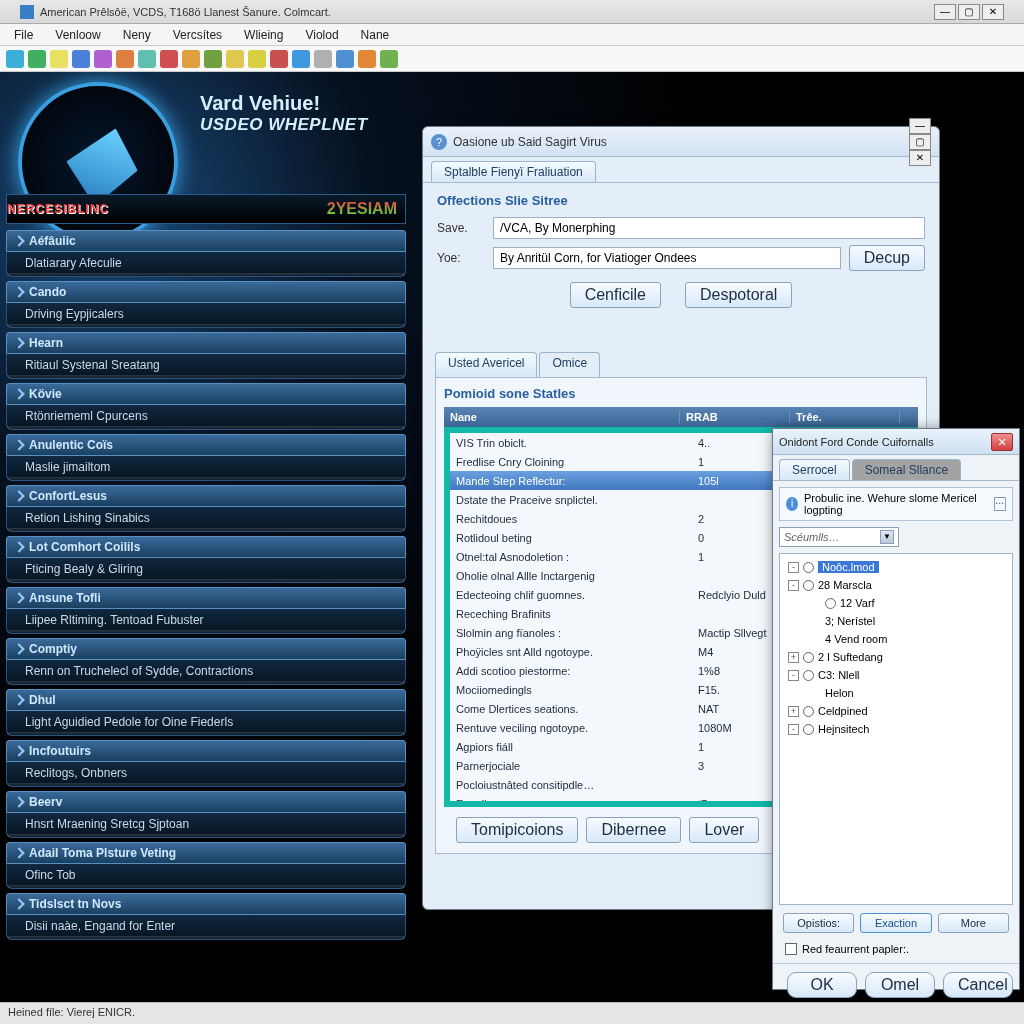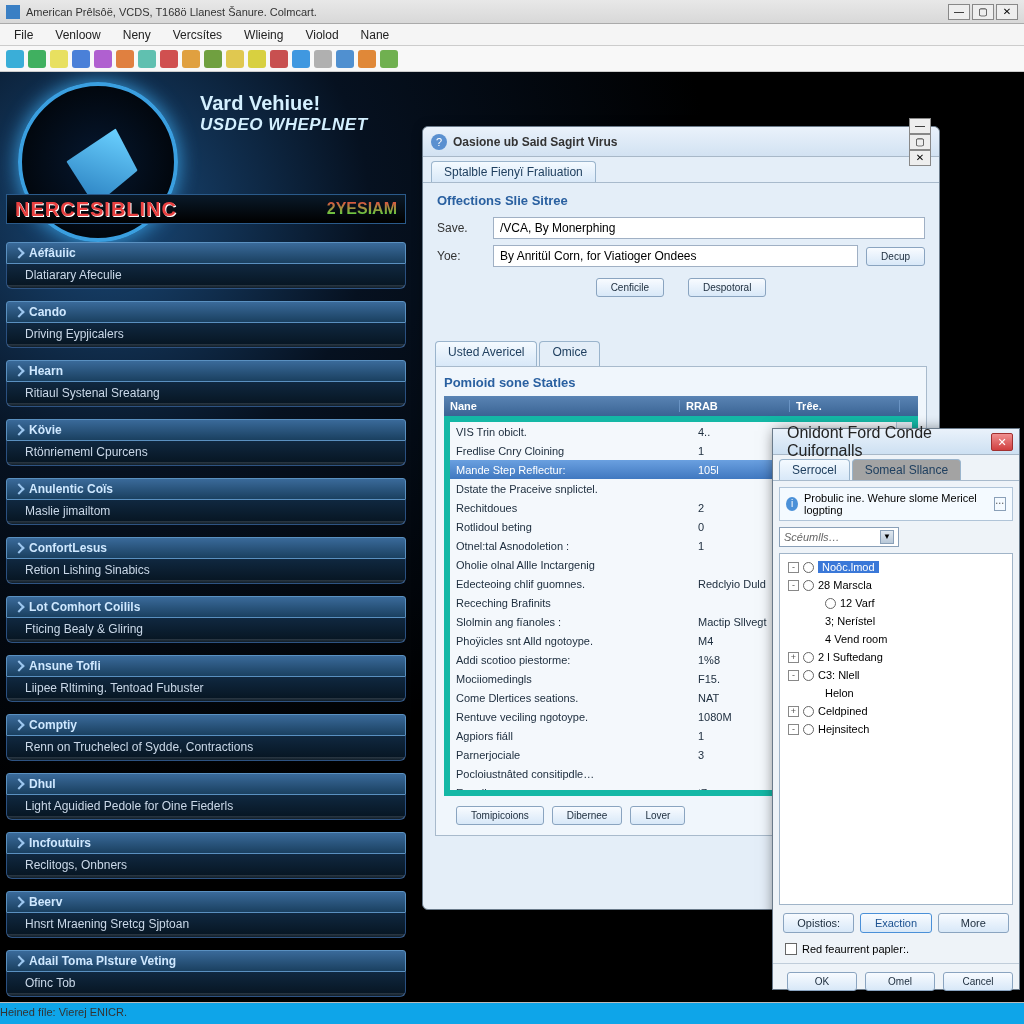--- a/index.html
+++ b/index.html
@@ -1,93 +1,93 @@
 <!DOCTYPE html>
 <html><head>
 <meta charset="utf-8">
 <style>
 * { margin:0; padding:0; box-sizing:border-box; font-family:"Segoe UI",Tahoma,sans-serif; }
 body { width:1024px; height:1024px; overflow:hidden; background:#fff; position:relative; }
 
-.titlebar { height:24px; background:linear-gradient(#e8e8e8,#d8d8d8); border-bottom:1px solid #aaa; display:flex; align-items:center; padding:0 6px; }
+.titlebar { height:24px; background:linear-gradient(#e8e8e8,#d8d8d8); border-bottom:1px solid #aaa; display:flex; align-items:center; padding:0 20px; }
 .titlebar .ticon { width:14px;height:14px;background:#3a7fc4;margin-right:6px; }
 .titlebar .ttxt { font-size:11px; color:#333; flex:1; }
 .titlebar .winbtns { display:flex; gap:2px; }
 .winbtn { width:22px;height:16px;border:1px solid #888;background:#eee;font-size:10px;text-align:center;line-height:14px;cursor:default; }
 
 .menubar { height:22px; background:#f5f5f5; display:flex; align-items:center; padding:0 4px; gap:2px; border-bottom:1px solid #ccc; }
 .menubar span { font-size:12px; padding:2px 10px; cursor:default; color:#222; }
 .toolbar { height:26px; background:#f8f8f8; display:flex; align-items:center; padding:0 6px; gap:4px; border-bottom:1px solid #ccc; }
 .toolbar .tb { width:18px;height:18px;border-radius:3px; }
 
 .mainbg { position:absolute; top:72px; left:0; right:0; bottom:22px; background:radial-gradient(circle at 110px 140px,#1a4a7a 0,#061120 260px,#000 600px); overflow:hidden; }
 .logo-ring { position:absolute; top:10px; left:18px; width:160px;height:160px; border-radius:50%; border:4px solid #3a9fe0; box-shadow:0 0 20px #3a9fe0; background:radial-gradient(#061830,#000); }
 .logo-ring::after { content:""; position:absolute; top:40px;left:45px;width:70px;height:80px; background:linear-gradient(#6ad0ff,#2a80c0); clip-path:polygon(50% 0,100% 40%,60% 100%,0 60%); transform:rotate(20deg); }
 .brand { position:absolute; top:20px; left:200px; color:#d4f0ff; }
 .brand .l1 { font-size:20px; font-weight:bold; }
 .brand .l2 { font-size:17px; font-weight:bold; font-style:italic; letter-spacing:0.5px; }
 .brandbar { position:absolute; top:122px; left:6px; width:400px; height:30px; background:linear-gradient(#0a1a2a,#000); border:1px solid #2a5a8a; display:flex; align-items:center; }
-.brandbar .b1 { color:#e84040; font-weight:900; font-size:20px; text-shadow:1px 1px #fff; margin-left:8px; letter-spacing:1px; }
+.brandbar .b1 { color:#e84040; font-weight:900; font-size:12px; text-shadow:1px 1px #fff; letter-spacing:1px; }
 .brandbar .b2 { margin-left:auto; margin-right:8px; font-weight:900; font-size:16px; background:linear-gradient(#f04040,#40f040); -webkit-background-clip:text; color:transparent; }
 
 .sidebar { position:absolute; top:158px; left:6px; width:400px; }
-.s-item { margin-bottom:4px;margin-top:12px; }
+.s-item { margin-bottom:4px; }
 .s-head { height:22px; background:linear-gradient(#3a6a9a,#1a4060); border:1px solid #5a90c0; border-radius:3px 3px 0 0; display:flex; align-items:center; padding:0 8px; color:#cfe8ff; font-size:12px; font-weight:bold; }
 .s-head .chev { width:8px;height:8px; margin-right:6px; transform:rotate(45deg); border-right:2px solid #9ec8f0; border-top:2px solid #9ec8f0; }
 .s-body { background:linear-gradient(#102840,#061420); border:1px solid #2a5080; border-top:none; border-radius:0 0 6px 6px; padding:4px 18px 6px; color:#cad8e8; font-size:12px; position:relative; }
 .s-body::after { content:""; position:absolute; bottom:-1px; left:0; right:0; height:4px; border-radius:0 0 6px 6px; background:linear-gradient(rgba(255,255,255,.15),transparent); }
 
 
 .dialog1 { position:absolute; top:54px; left:422px; width:518px; height:784px; background:#e4eef8; border:1px solid #6a7a8a; border-radius:6px; box-shadow:3px 3px 12px rgba(0,0,0,.5); }
 .dialog1 .dhead { height:30px; background:linear-gradient(#eaf2fb,#d2e2f2); border-radius:6px 6px 0 0; display:flex; align-items:center; padding:0 8px; border-bottom:1px solid #a8b8c8; }
 .dialog1 .dhead .dicon { width:16px;height:16px;border-radius:50%;background:#5a90d0;color:#fff;font-size:11px;text-align:center;line-height:16px;margin-right:6px; }
-.dialog1 .dhead .dtxt { font-size:12px; color:#333; flex:1;font-weight:bold; }
+.dialog1 .dhead .dtxt { font-size:12px; color:#333; flex:1; }
 .tabstrip { height:26px; display:flex; padding:4px 8px 0; gap:2px; border-bottom:1px solid #a8bacc; }
 .tab { background:linear-gradient(#f4faff,#d8e8f8); border:1px solid #9ab4cc; border-bottom:none; border-radius:4px 4px 0 0; padding:3px 12px; font-size:12px; color:#204060; }
 .section-title { color:#2a60a0; font-weight:bold; font-size:13px; padding:10px 14px 6px; }
 .formrow { display:flex; align-items:center; padding:3px 14px; font-size:12px; gap:8px; }
 .formrow label { width:48px; color:#333; }
 .formrow input[type=text] { flex:1; height:22px; border:1px solid #a0b0c4; padding:0 6px; font-size:12px; }
-.btn { background:linear-gradient(#f8fbff,#d8e8f8); border:1px solid #8aa4c0; border-radius:3px; padding:3px 14px; font-size:10px; color:#203040; cursor:default; }
+.btn { background:linear-gradient(#f8fbff,#d8e8f8); border:1px solid #8aa4c0; border-radius:3px; padding:3px 14px; font-size:16px; color:#203040; cursor:default; }
 .btnrow { display:flex; gap:24px; justify-content:center; padding:8px 0; }
 
 .innertabs { margin:14px 12px 0; }
 .tbl-head { background:linear-gradient(#5a84b4,#3a6494); color:#fff; font-size:11px; font-weight:bold; display:grid; grid-template-columns:1fr 110px 110px 18px; height:20px; align-items:center; }
 .tbl-head div { padding:0 6px; border-right:1px solid #6a94c4; }
 .tbl-body { background:#f4f8fc; border:6px solid #14b8a6; max-height:380px; overflow:hidden; }
 .tbl-row { display:grid; grid-template-columns:1fr 110px 110px; font-size:11px; color:#203040; height:19px; align-items:center; }
 .tbl-row div { padding:0 6px; white-space:nowrap; overflow:hidden; text-overflow:ellipsis; }
 .tbl-row.sel { background:linear-gradient(#6aa0e0,#4078c0); color:#fff; }
 .tbl-scroll { width:16px; background:#e4ecf4; border-left:1px solid #b0c4d8; position:absolute; right:0; top:0; bottom:0; }
 .tbl-scroll .thumb { width:14px;height:60px;background:linear-gradient(#d0dce8,#a8b8cc);border:1px solid #8aa0b8;margin:16px auto; }
 
 
 .dialog2 { position:absolute; top:356px; left:772px; width:248px; height:562px; background:#eef3f8; border:1px solid #6a7a8a; box-shadow:3px 3px 14px rgba(0,0,0,.6); }
 .dialog2 .dhead2 { height:26px; background:linear-gradient(#eaf2fb,#cde0f2); display:flex; align-items:center; padding:0 6px; border-bottom:1px solid #a8b8c8; }
-.dialog2 .dhead2 .dtxt { font-size:16px; color:#222; flex:1;margin-left:8px; }
+.dialog2 .dhead2 .dtxt { font-size:11px; color:#222; flex:1; }
 .dialog2 .closebtn { width:22px;height:18px;background:linear-gradient(#f09090,#d04040);border:1px solid #a03030;color:#fff;font-size:11px;text-align:center;line-height:16px;border-radius:2px; }
 .dialog2 .body { padding:6px; }
 .infobar { display:flex; align-items:center; gap:6px; background:#f4faff; border:1px solid #b0c4d8; padding:4px 6px; font-size:11px; margin-bottom:6px; }
 .infobar .ic { width:14px;height:14px;border-radius:50%;background:#4a90d8;color:#fff;font-size:10px;text-align:center;line-height:14px; }
 .combo { width:120px; height:20px; border:1px solid #8aa0b8; background:#fff; font-size:11px; padding:0 4px; display:flex;align-items:center;justify-content:space-between; margin-bottom:6px; }
 .combo .dd { width:14px;height:14px;background:linear-gradient(#e0e8f0,#b8c8d8);border:1px solid #8aa0b8;font-size:8px;text-align:center;line-height:12px; }
 .tree { border:1px solid #a0b4c8; background:#fff; height:352px; padding:4px 2px; font-size:11px; overflow:hidden; }
 .tree-item { display:flex; align-items:center; height:18px; padding-left:6px; gap:4px; }
 .tree-item .exp { width:11px;height:11px;border:1px solid #888;font-size:9px;text-align:center;line-height:9px;color:#555; }
 .tree-item .rad { width:11px;height:11px;border:1px solid #666;border-radius:50%; }
 .tree-item.sel span.lbl { background:#3a78d8; color:#fff; padding:0 4px; }
 .tree-item.child { padding-left:28px; }
 .btnrow2 { display:flex; gap:6px; padding:8px 4px; }
 .btnrow2 .btn { flex:1; padding:3px 2px; font-size:11px; text-align:center; }
 .chkrow { display:flex; align-items:center; gap:5px; font-size:11px; padding:2px 6px; }
 .chkrow .cb { width:12px;height:12px;border:1px solid #666;background:#fff; }
 .footer-btns { display:flex; gap:8px; justify-content:flex-end; padding:8px 6px; border-top:1px solid #c0cdda; }
-.footer-btns .btn { width:70px; text-align:center; }
-
-.statusbar { position:absolute; left:0; right:0; bottom:0; height:22px; background:#0ea5e9; border-top:1px solid #bbb; font-size:11px; color:#333; padding:3px 0; }
+.footer-btns .btn { width:70px; text-align:center;border-radius:9px; }
+
+.statusbar { position:absolute; left:0; right:0; bottom:0; height:22px; background:#e5e5e5; border-top:1px solid #bbb; font-size:11px; color:#333; padding:3px 8px; }
 </style>
 </head>
 <body>
 
 <div class="titlebar">
   <div class="ticon"></div>
   <div class="ttxt">American Prêlsôë, VCDS, T168ö Llanest Šanure. Colmcart.</div>
   <div class="winbtns">
     <div class="winbtn">—</div>
     <div class="winbtn">▢</div>

